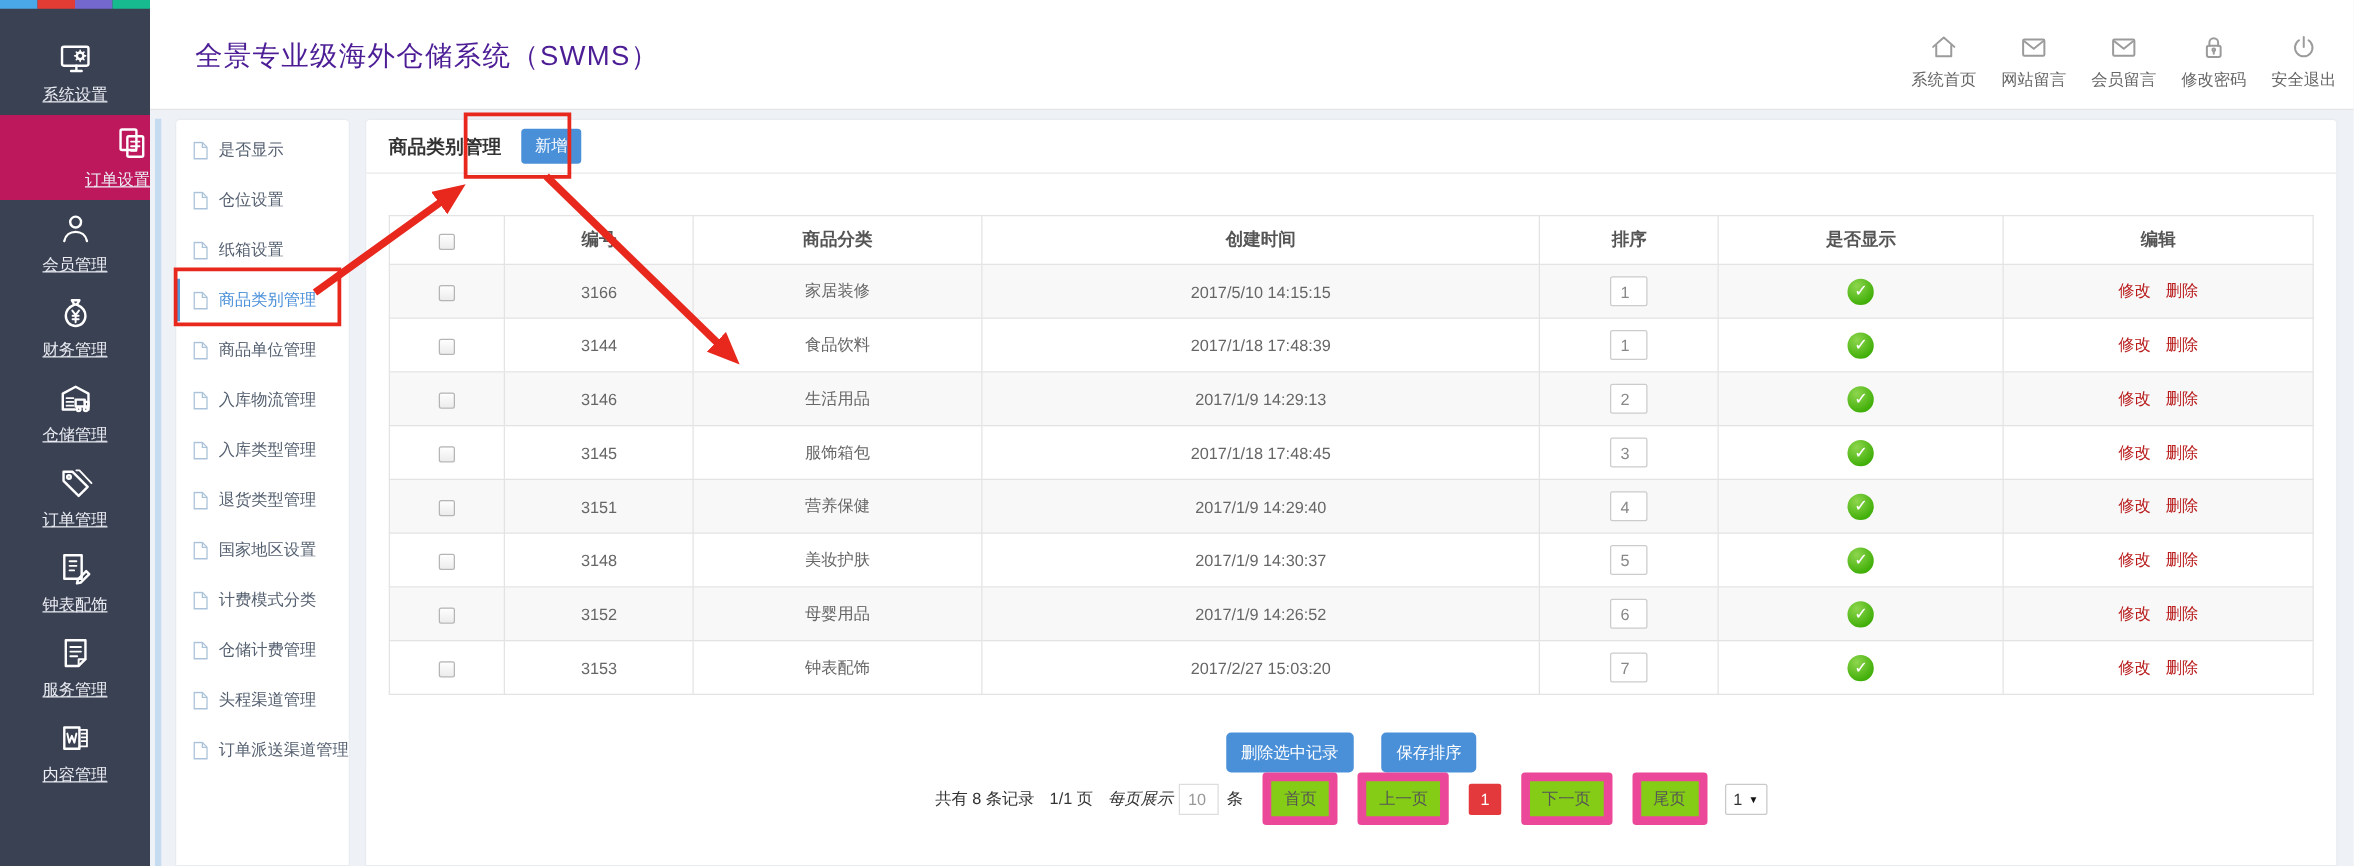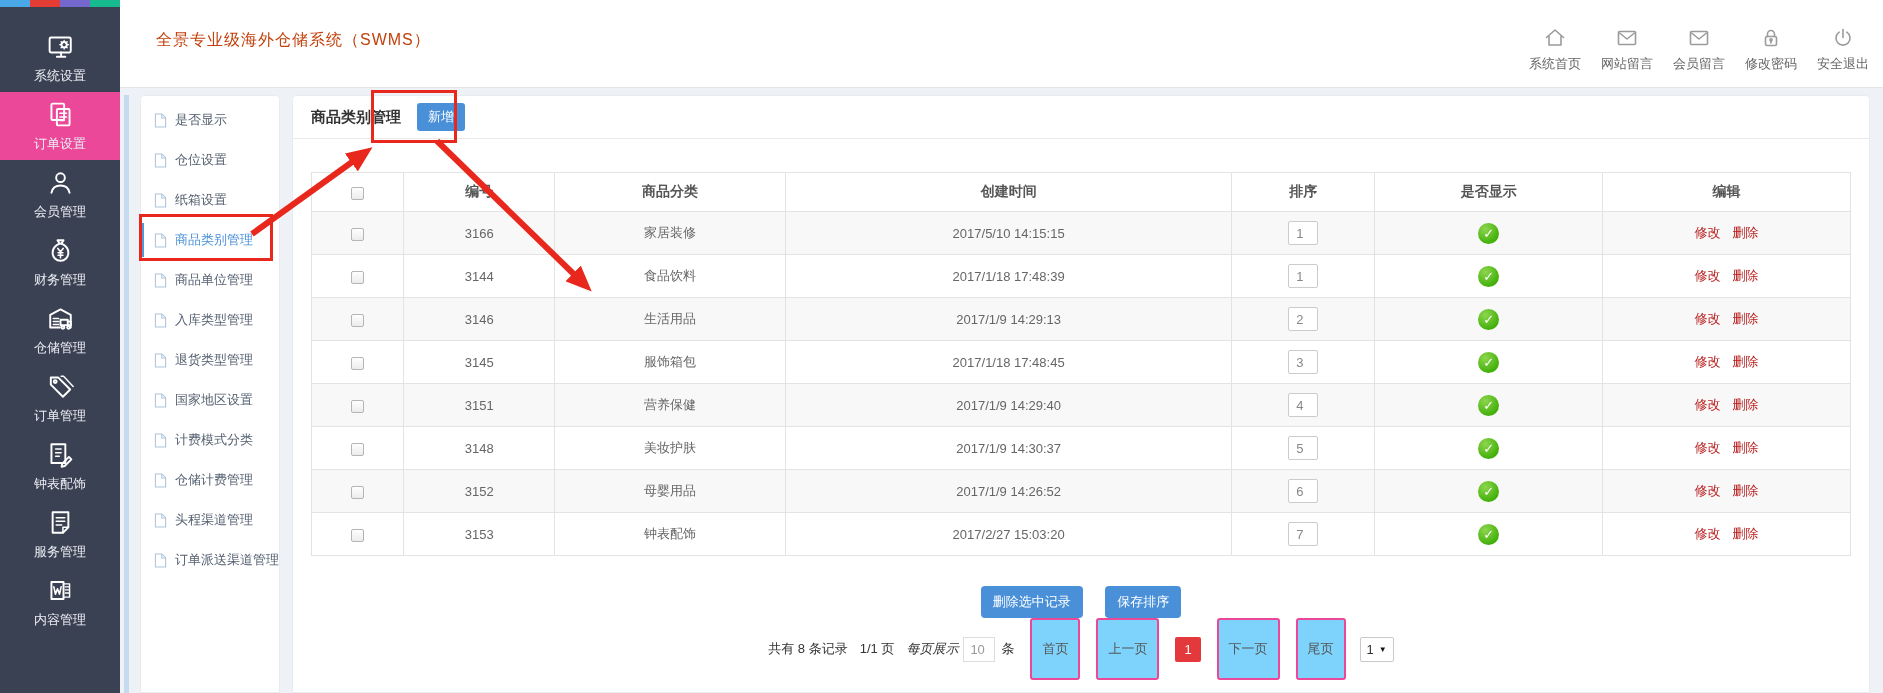--- a/index.html
+++ b/index.html
@@ -9,31 +9,31 @@
     background:#eef1f6; font-family:"Liberation Sans","DejaVu Sans",sans-serif;
   }
   
   .topstrip { position:absolute; left:0; top:0; width:120px; height:7px; display:flex; z-index:6; }
   .topstrip span { flex:1; }
   
   .sidebar { position:absolute; left:0; top:0; width:120px; height:693px;
     background:#3a4153; padding-top:24px; z-index:4; }
   .sb-item { height:68px; display:flex; flex-direction:column; align-items:center;
     justify-content:center; gap:6px; color:#eceef4; font-size:13px; cursor:pointer; }
-  .sb-item.active { background:#ec4899; }
+  .sb-item.active { background:#be185d;align-items:flex-end; }
   .sb-icon { width:29px; height:29px; color:#fff; }
   .sb-icon svg { width:100%; height:100%; display:block; }
-  .sb-label { white-space:nowrap; }
+  .sb-label { white-space:nowrap;text-decoration:underline; }
   
   .side-strip { position:absolute; left:124px; top:95px; width:5px; height:598px;
     background:#c5dcf0; z-index:3; }
   
   .header { position:absolute; left:120px; top:0; width:1763px; height:88px;
     background:#fff; border-bottom:1px solid #e4e4e4; }
-  .app-title { position:absolute; left:36px; top:30px; font-size:16px; color:#c2410c;
+  .app-title { position:absolute; left:36px; top:30px; font-size:22px; color:#4c1d95;
     font-weight:400; letter-spacing:1px; }
   .topbar { position:absolute; right:14px; top:26px; display:flex; gap:20px; }
   .tb-item { display:flex; flex-direction:column; align-items:center; gap:5px;
     color:#666; font-size:13px; cursor:pointer; white-space:nowrap; }
   .tb-icon { width:24px; height:24px; color:#9b9b9b; }
   .tb-icon svg { width:100%; height:100%; display:block; }
   
   .submenu { position:absolute; left:140px; top:95px; width:140px; height:598px;
     background:#fff; border:1px solid #e8ecf1; border-radius:4px 4px 0 0; padding-top:4px; }
   .sm-item { height:40px; display:flex; align-items:center; gap:8px; padding-left:13px;
@@ -70,22 +70,22 @@
   .lnk + .lnk { margin-left:12px; }
   
   .footer-row { display:flex; align-items:center; justify-content:space-between; margin:30px 18px 0;flex-direction:column; }
   .blue-btn { background:#4a90d9; color:#fff; border:none; border-radius:4px; font-size:13px;
     padding:7px 12px; cursor:pointer; }
   .blue-btn + .blue-btn { margin-left:18px; }
   .pagination { display:flex; align-items:center; font-size:13px; color:#333; white-space:nowrap; }
   .pg-text { margin-right:12px; }
   .pg-input { width:32px; height:25px; border:1px solid #ddd; color:#999; font-size:13px;
     padding-left:6px; margin-right:6px; font-family:"Liberation Sans","DejaVu Sans",sans-serif; }
-  .pg-btn { border:2px solid #ec4899; border-radius:3px; padding:20px 10px; margin-left:16px;
-    color:#555; background:#7dd3fc; cursor:pointer; }
+  .pg-btn { border:7px solid #ec4899; border-radius:3px; padding:5px 10px; margin-left:16px;
+    color:#555; background:#84cc16; cursor:pointer; }
   .pg-current { background:#e4393c; color:#fff; border-radius:2px; padding:5px 9px; margin-left:16px; cursor:pointer; }
   .pg-select { border:1px solid #c9c9c9; border-radius:2px; padding:4px 6px; margin-left:14px;
     display:inline-flex; align-items:center; gap:5px; cursor:pointer; background:#fff; }
   .pg-caret { font-size:8px; color:#111; }
   
   .anno-box { position:absolute; border:3px solid #e8271d; z-index:40; pointer-events:none; }
   #anno-box-add  { left:371px; top:90px;  width:86px;  height:53px; }
   #anno-box-menu { left:139px; top:214px; width:134px; height:47px; }
   .anno-arrows { position:absolute; left:0; top:0; width:1883px; height:693px;
     z-index:41; pointer-events:none; }
@@ -294,20 +294,29 @@
       </span>
       <span>商品单位管理</span>
     </div>
     <div class="sm-item">
       <span class="sm-icon">
         <svg viewBox="0 0 14 16" fill="none" stroke="currentColor" stroke-width="1.1">
           <path d="M1.5 1h7l4 4v10h-11z"></path>
           <path d="M8.5 1v4.2h4"></path>
         </svg>
       </span>
+      <span>入库物流管理</span>
+    </div>
+    <div class="sm-item">
+      <span class="sm-icon">
+        <svg viewBox="0 0 14 16" fill="none" stroke="currentColor" stroke-width="1.1">
+          <path d="M1.5 1h7l4 4v10h-11z"></path>
+          <path d="M8.5 1v4.2h4"></path>
+        </svg>
+      </span>
       <span>入库类型管理</span>
     </div>
     <div class="sm-item">
       <span class="sm-icon">
         <svg viewBox="0 0 14 16" fill="none" stroke="currentColor" stroke-width="1.1">
           <path d="M1.5 1h7l4 4v10h-11z"></path>
           <path d="M8.5 1v4.2h4"></path>
         </svg>
       </span>
       <span>退货类型管理</span>

